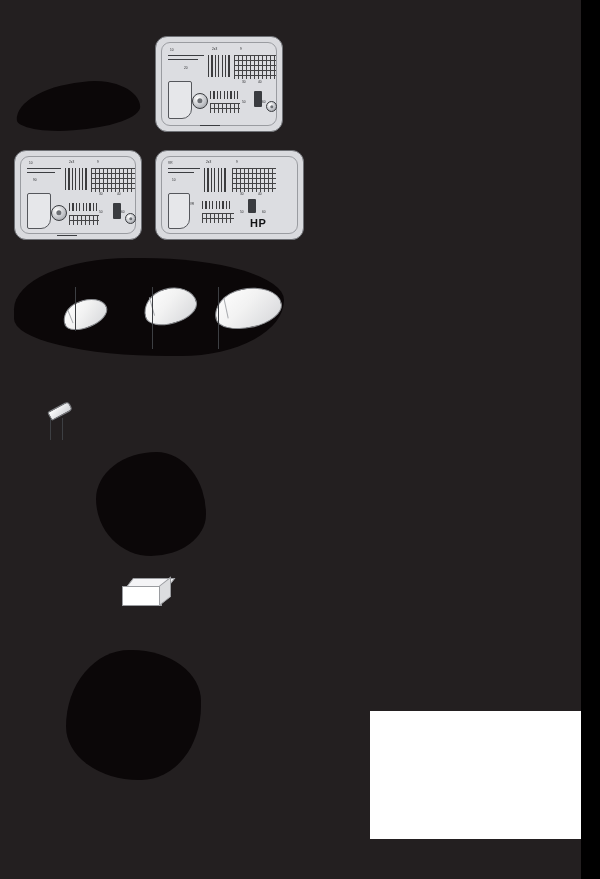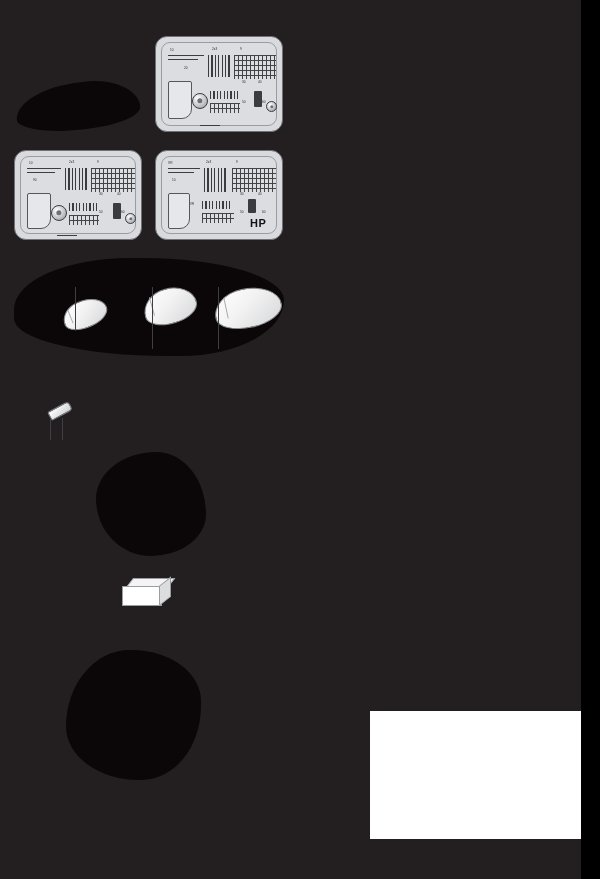--- a/index.html
+++ b/index.html
@@ -73,21 +73,21 @@
   }
   .panel .inner {
     position: absolute;
     left: 5px; top: 5px; right: 5px; bottom: 5px;
     border: 1px solid #9a9ca1;
     border-radius: 9px;
     background: #dcdde1;
   }
   .panel-p1 { left: 155px; top: 36px;  width: 128px; height: 96px; }
   .panel-p2 { left: 14px;  top: 150px; width: 128px; height: 90px; }
-  .panel-p3 { left: 155px; top: 150px; width: 128px; height: 90px; }
+  .panel-p3 { left: 155px; top: 150px; width: 149px; height: 90px; }
 
   
   .grid-block {
     position: absolute;
     background:
       repeating-linear-gradient(to right, #2a2a2c 0 0.7px, transparent 0.7px 4px),
       repeating-linear-gradient(to bottom, #2a2a2c 0 0.7px, transparent 0.7px 5px);
     opacity: .85;
   }
   .bar-block {

